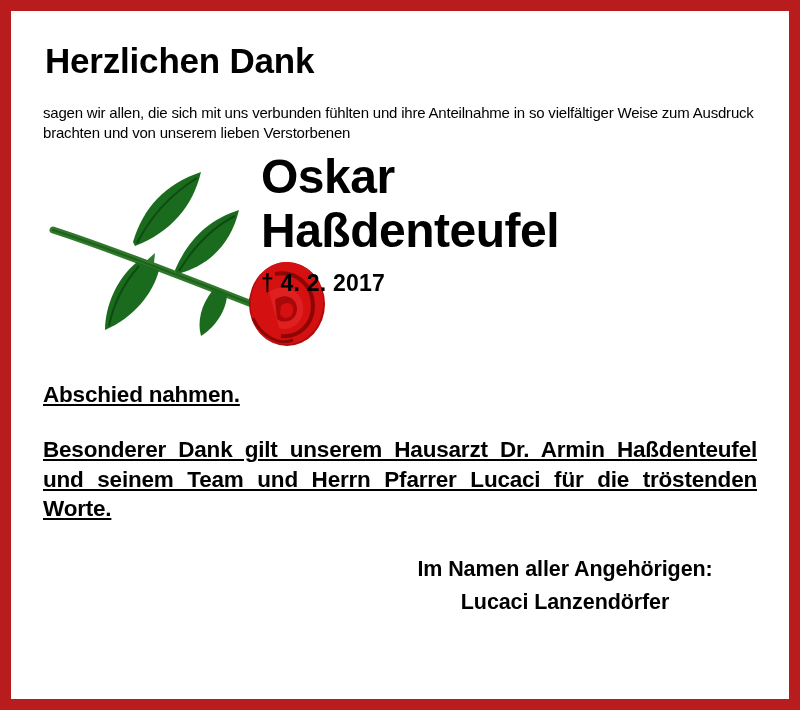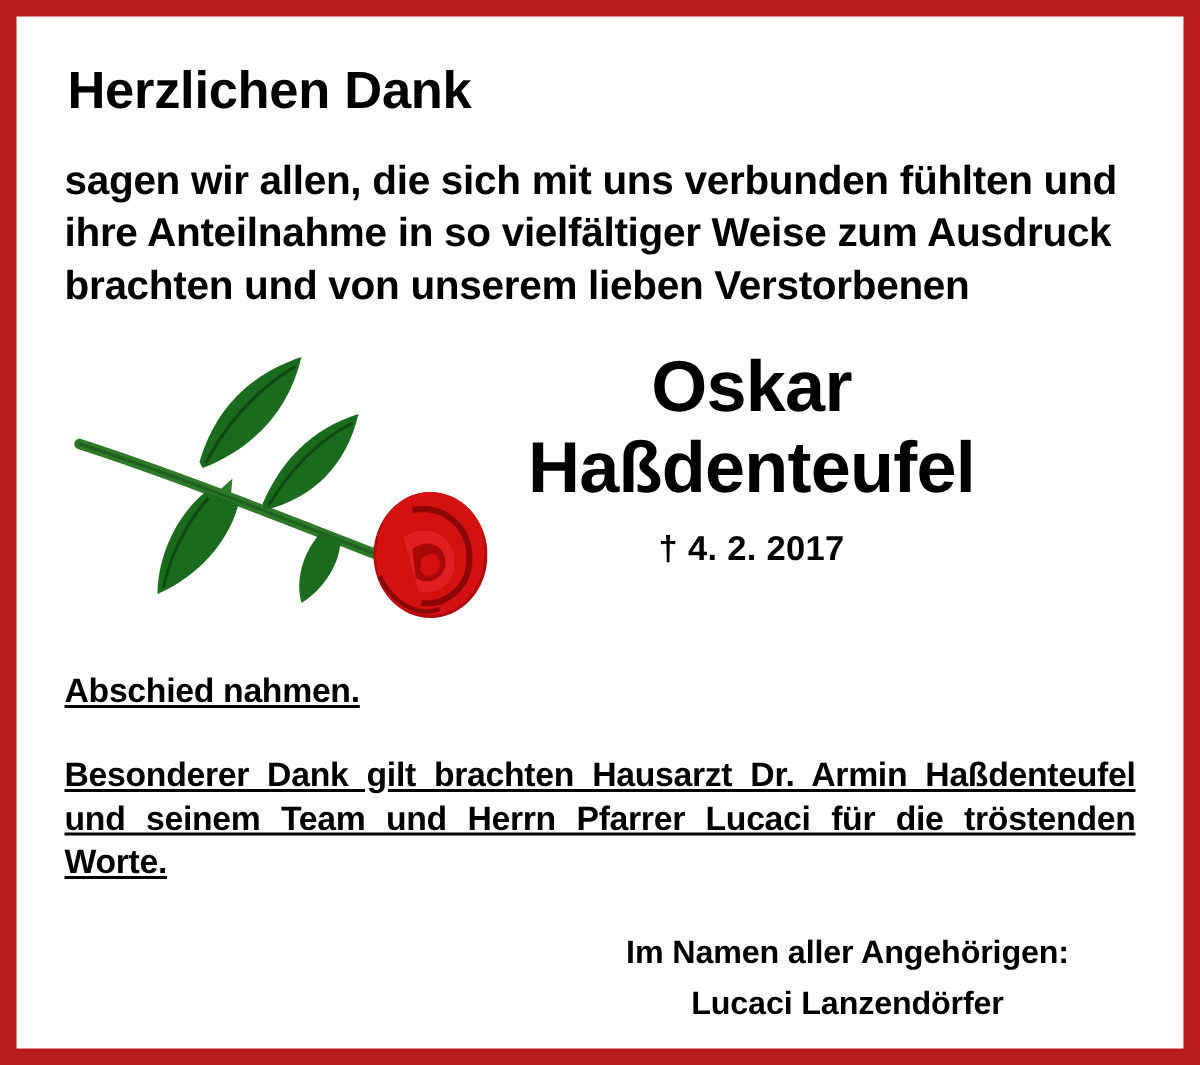--- a/index.html
+++ b/index.html
@@ -23,43 +23,43 @@
     background: #ffffff;
     padding: 22px 30px 0 30px;
   }
   .heading {
     font-size: 35px;
     font-weight: bold;
     letter-spacing: -0.2px;
     margin: 8px 0 22px 4px;
   }
   .intro {
-    font-size: 27px;
-    font-weight: bold;
+    font-size: 15px;
+    font-weight: normal;
     line-height: 1.30;
     letter-spacing: -0.2px;
     margin: 0 0 0 2px;
   }
   .middle {
     position: relative;
     height: 222px;
   }
   .rose-wrap {
     position: absolute;
     left: -16px;
     top: 16px;
     width: 300px;
     height: 190px;
   }
   .name-block {
     position: absolute;
     right: 18px;
-    top: 24px;
+    top: 8px;
     width: 480px;
-    text-align: center;
+    text-align: left;
   }
   .firstname {
     font-size: 48px;
     font-weight: bold;
     line-height: 1.12;
     letter-spacing: -0.5px;
   }
   .lastname {
     font-size: 48px;
     font-weight: bold;
@@ -146,20 +146,20 @@
     <div class="name-block">
       <div class="firstname">Oskar</div>
       <div class="lastname">Haßdenteufel</div>
       <div class="deathdate">† 4. 2. 2017</div>
     </div>
 
   </div>
 
   <div class="para para-farewell">Abschied nahmen.</div>
 
-  <div class="para para-thanks">Besonderer Dank gilt brachten Hausarzt Dr. Armin Haßdenteufel und seinem Team und Herrn Pfarrer Lucaci für die tröstenden Worte.</div>
+  <div class="para para-thanks">Besonderer Dank gilt unserem Hausarzt Dr. Armin Haßdenteufel und seinem Team und Herrn Pfarrer Lucaci für die tröstenden Worte.</div>
 
   <div class="closing">
     <div class="closing-line">Im Namen aller Angehörigen:</div>
     <div class="closing-line">Lucaci Lanzendörfer</div>
   </div>
 
 </div>
 
 </body></html>

